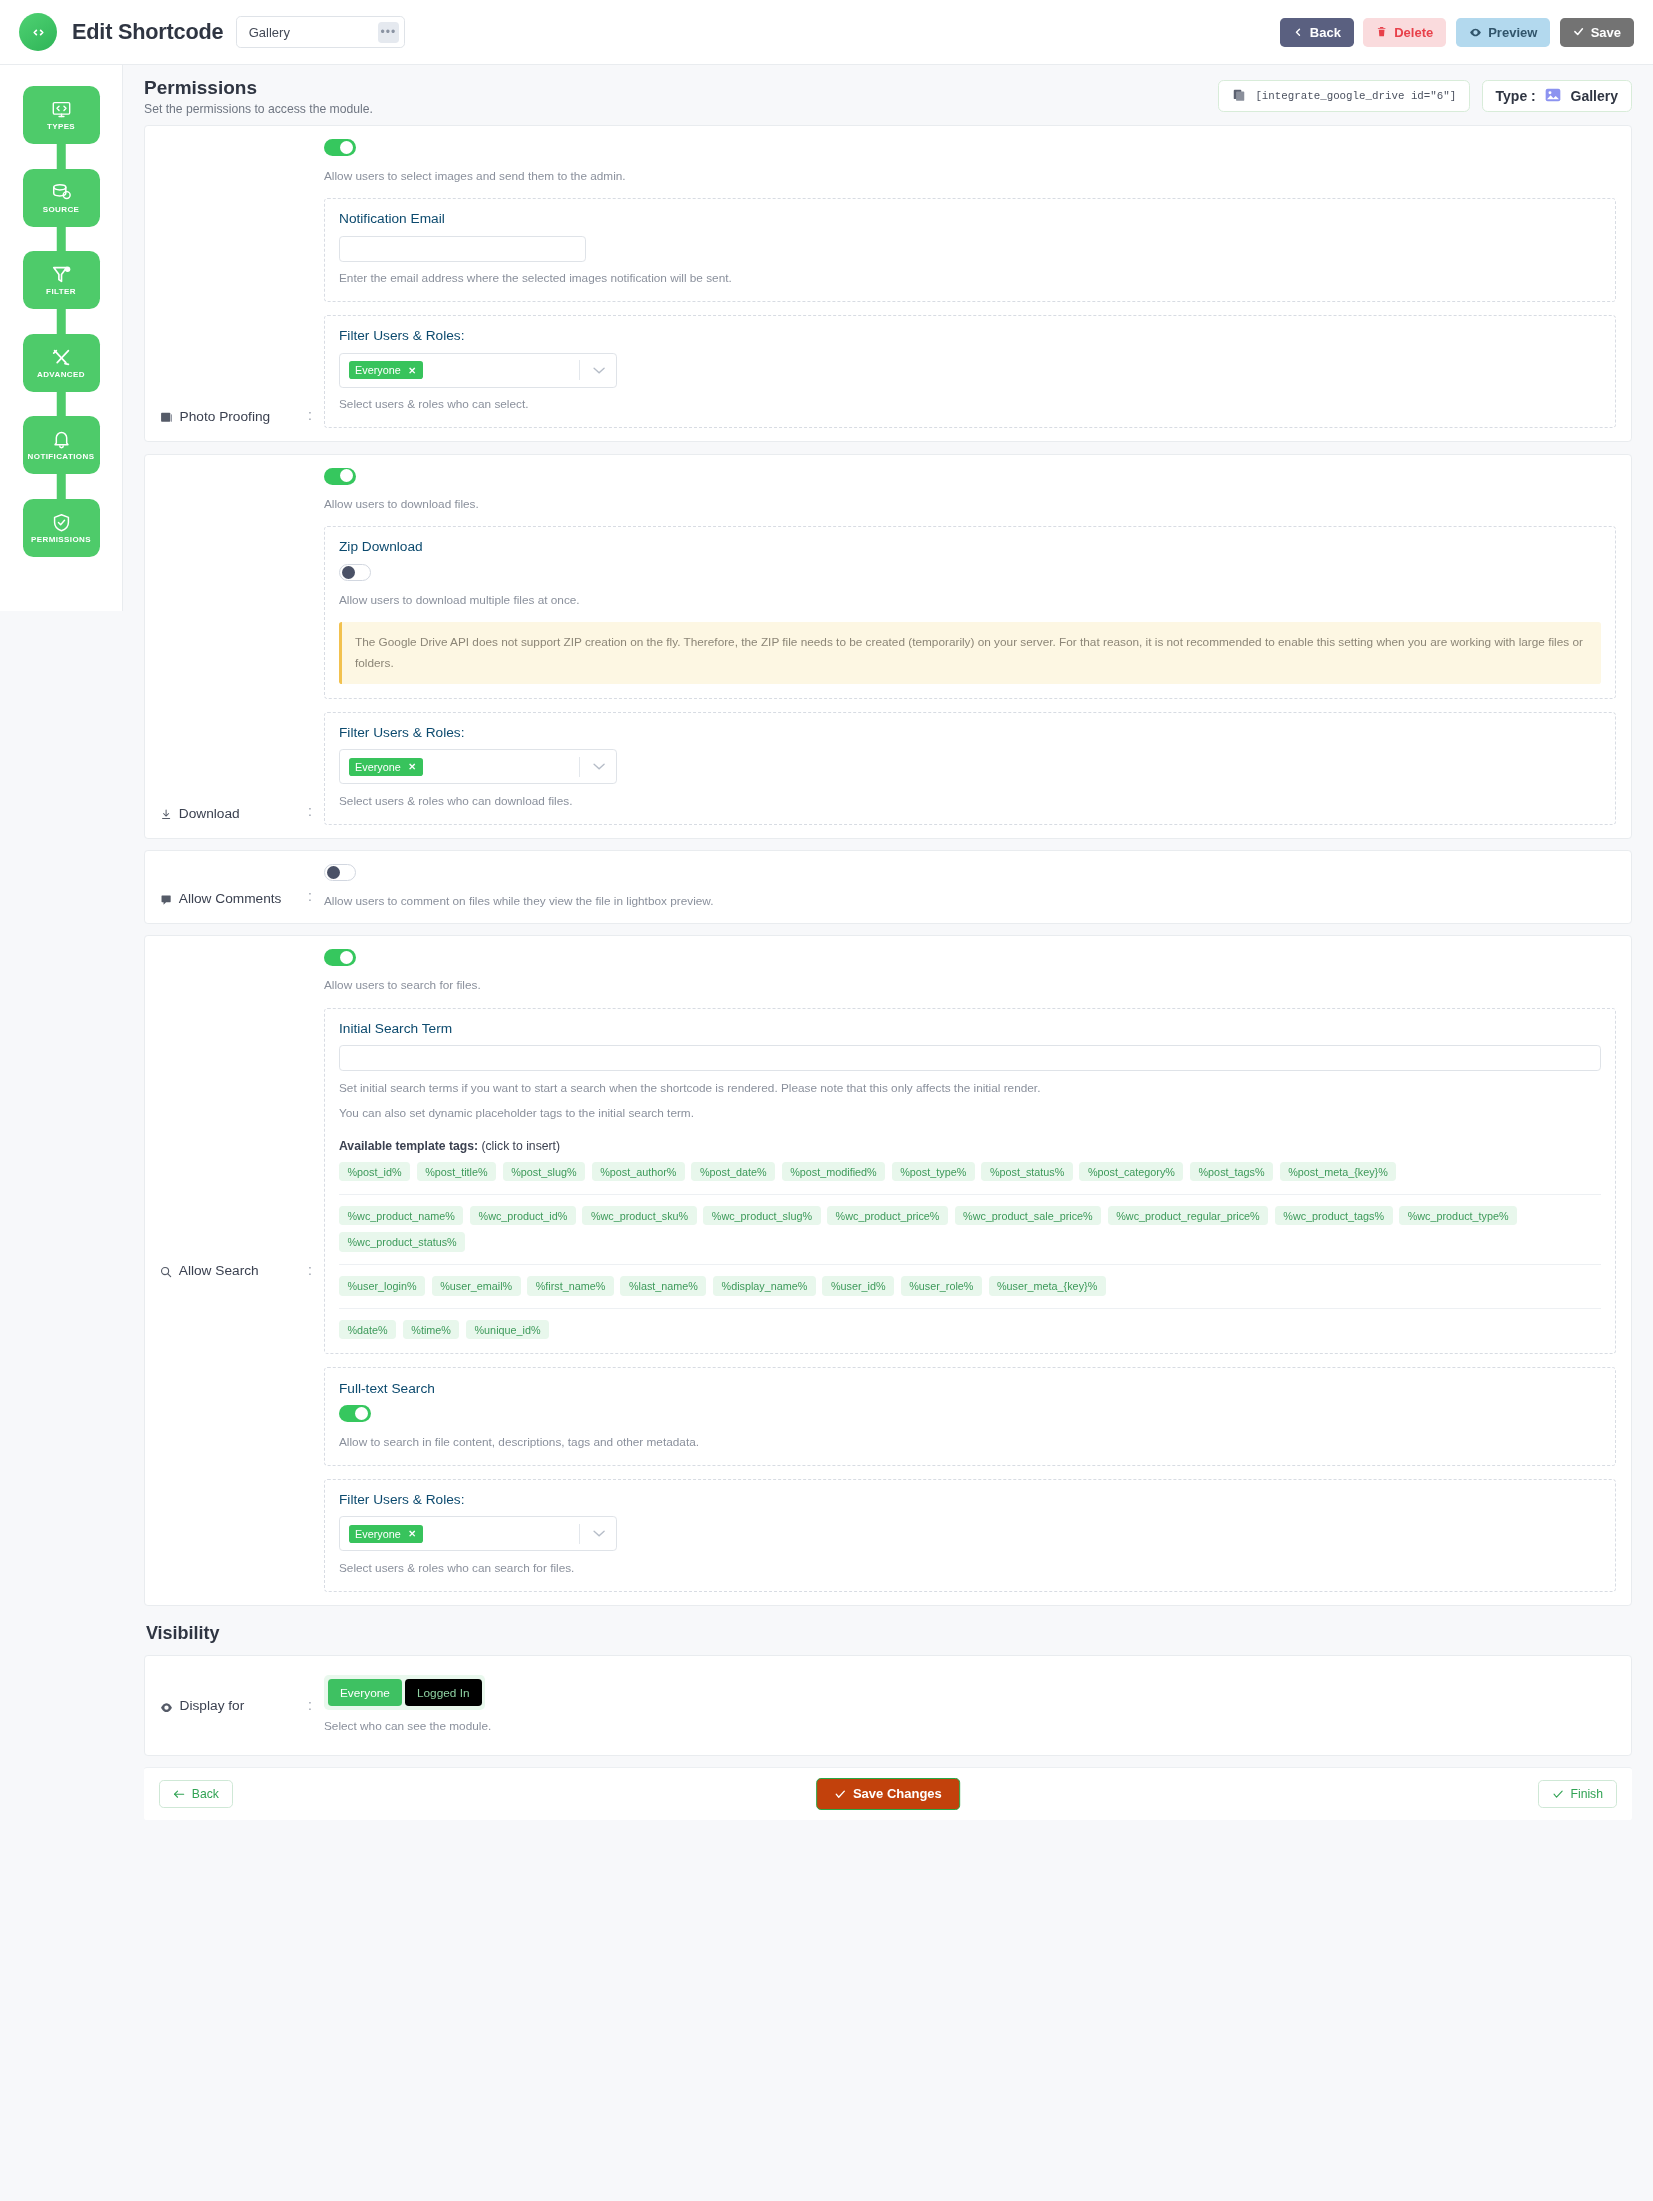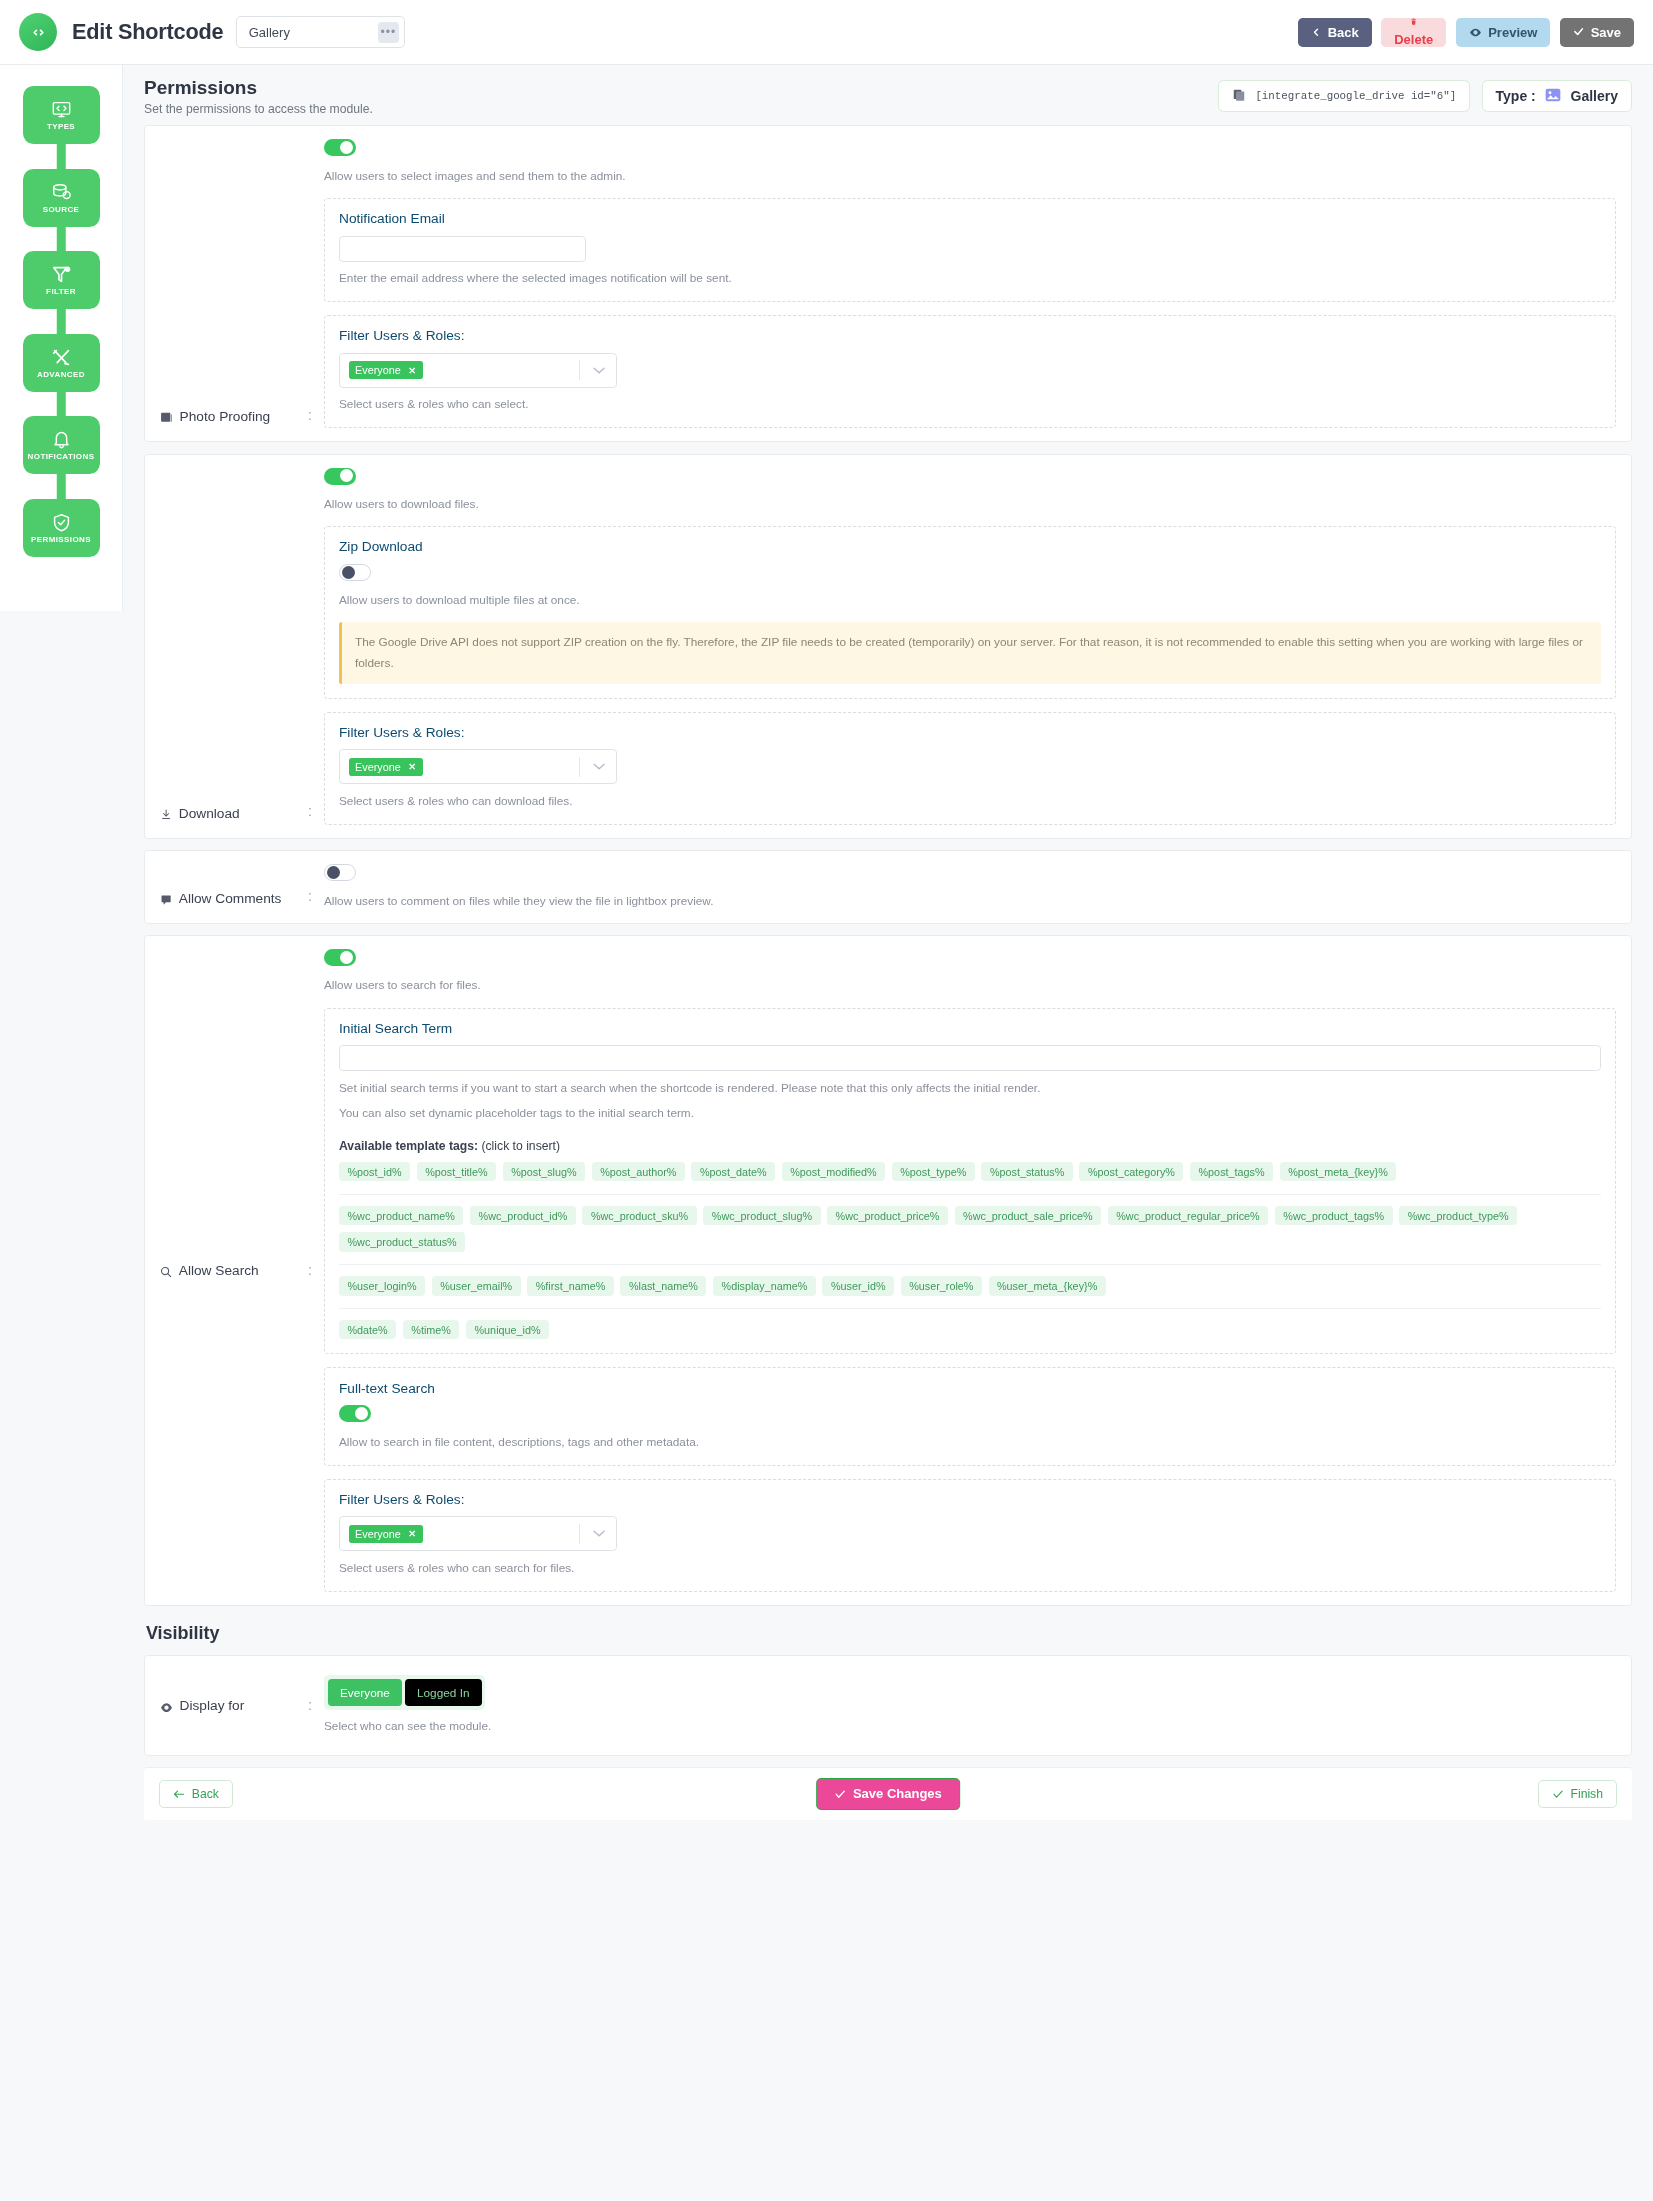--- a/index.html
+++ b/index.html
@@ -33,21 +33,21 @@
   .title-field .dots{
     width:21px;height:21px;border-radius:3.8px;background:#e5e9ef;color:#8a93a2;
     display:flex;align-items:center;justify-content:center;font-size:12.2px;letter-spacing:0.9px;
   }
   .topbar-actions{ margin-left:auto; display:flex; gap:9.4px; align-items:center; }
   .tbtn{
     height:29px;border-radius:4.7px;display:flex;align-items:center;gap:6.6px;
     padding:0 13px;font-size:13px;font-weight:600;cursor:pointer;border:none;white-space:nowrap;
   }
   .tbtn.back{ background:#5a6080;color:#fff; }
-  .tbtn.delete{ background:#fadbdd;color:#e8404a;flex-direction:column; }
+  .tbtn.delete{ background:#fadbdd;color:#e8404a; }
   .tbtn.preview{ background:#b3d9ee;color:#31556b; }
   .tbtn.save{ background:#737373;color:#fff;justify-content:center; }
   .tbtn svg{ display:block; }
 
   
   .body-wrap{ display:flex; height:calc(2202px - 54px); }
 
   .sidebar{
     width:123px;background:#fff;border-right:0.9px solid #e9ecef;
     padding-top:21px;display:flex;flex-direction:column;align-items:center;height:546px;flex:none;
@@ -155,21 +155,21 @@
   
   .footer{
     background:#fff;border-top:0.9px solid #eceff2;margin:0 21px 15px 21px;border-radius:2.8px;
     height:53px;display:flex;align-items:center;padding:0 15px;position:relative;
   }
   .fbtn{
     border:0.9px solid #cfe8d6;background:#fff;color:#31a354;border-radius:4.7px;height:28px;
     display:flex;align-items:center;gap:6.6px;padding:0 13px;font-size:12.2px;cursor:pointer;
     font-family:inherit;
   }
-  .fbtn.primary{ background:#ec4899;border-color:#28a745;color:#fff;height:32px;font-size:13px;padding:0 17px;font-weight:600;}
+  .fbtn.primary{ background:#c2410c;border-color:#28a745;color:#fff;height:32px;font-size:13px;padding:0 17px;font-weight:600;}
   .footer .center{ position:absolute;left:50%;transform:translateX(-50%); }
   .footer .right{ margin-left:auto; }
 </style>
 </head>
 <body>
 
 <div class="topbar">
   <div class="logo-circle">
     <svg width="17" height="17" viewBox="0 0 24 24" fill="none" stroke="#fff" stroke-width="2.4" stroke-linecap="round" stroke-linejoin="round">
       <path d="M9 9 L6 12 L9 15"></path>

